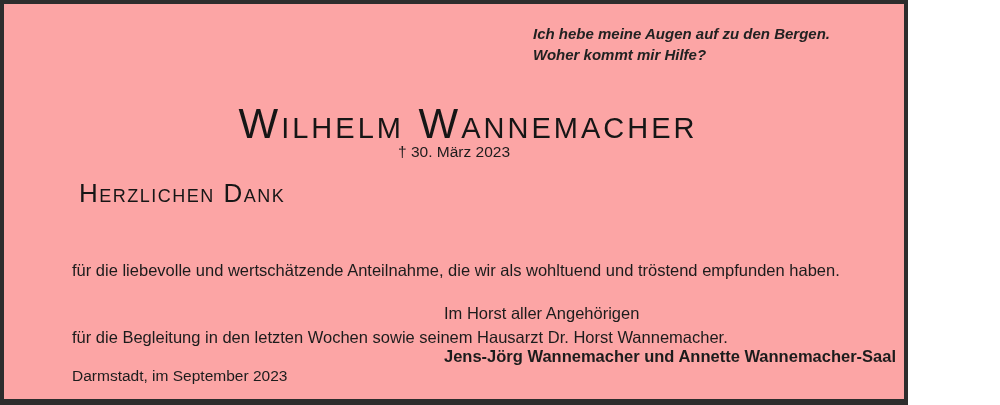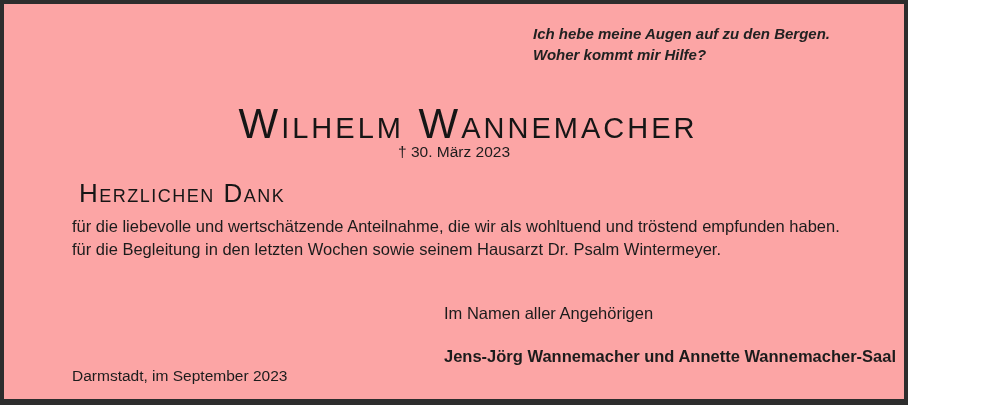--- a/index.html
+++ b/index.html
@@ -82,20 +82,21 @@
   .body-text {
     position: absolute;
     top: 211px;
     left: 68px;
     font-size: 16.5px;
     line-height: 23px;
     color: #1c1c1c;
   }
   .body-line {
     white-space: nowrap;
+    margin-top: 44px;
   }
   .closing {
     position: absolute;
     top: 296px;
     left: 440px;
     font-size: 16.5px;
     line-height: 27px;
     color: #1c1c1c;
   }
   .relatives {
@@ -123,23 +124,23 @@
   </div>
 
   <h1 class="name">Wilhelm Wannemacher</h1>
 
   <div class="death-date">† 30. März 2023</div>
 
   <h2 class="headline">Herzlichen Dank</h2>
 
   <div class="body-text">
     <div class="body-line">für die liebevolle und wertschätzende Anteilnahme, die wir als wohltuend und tröstend empfunden haben.</div>
-    <div class="body-line">für die Begleitung in den letzten Wochen sowie seinem Hausarzt Dr. Psalm Wintermeyer.</div>
+    <div class="body-line">für die Begleitung in den letzten Wochen sowie seinem Hausarzt Dr. Horst Wannemacher.</div>
   </div>
 
   <div class="closing">
-    <div>Im Namen aller Angehörigen</div>
+    <div>Im Horst aller Angehörigen</div>
     <div class="relatives">Jens-Jörg Wannemacher und Annette Wannemacher-Saal</div>
   </div>
 
   <div class="place-date">Darmstadt, im September 2023</div>
 
 </div>
 
 </body></html>

